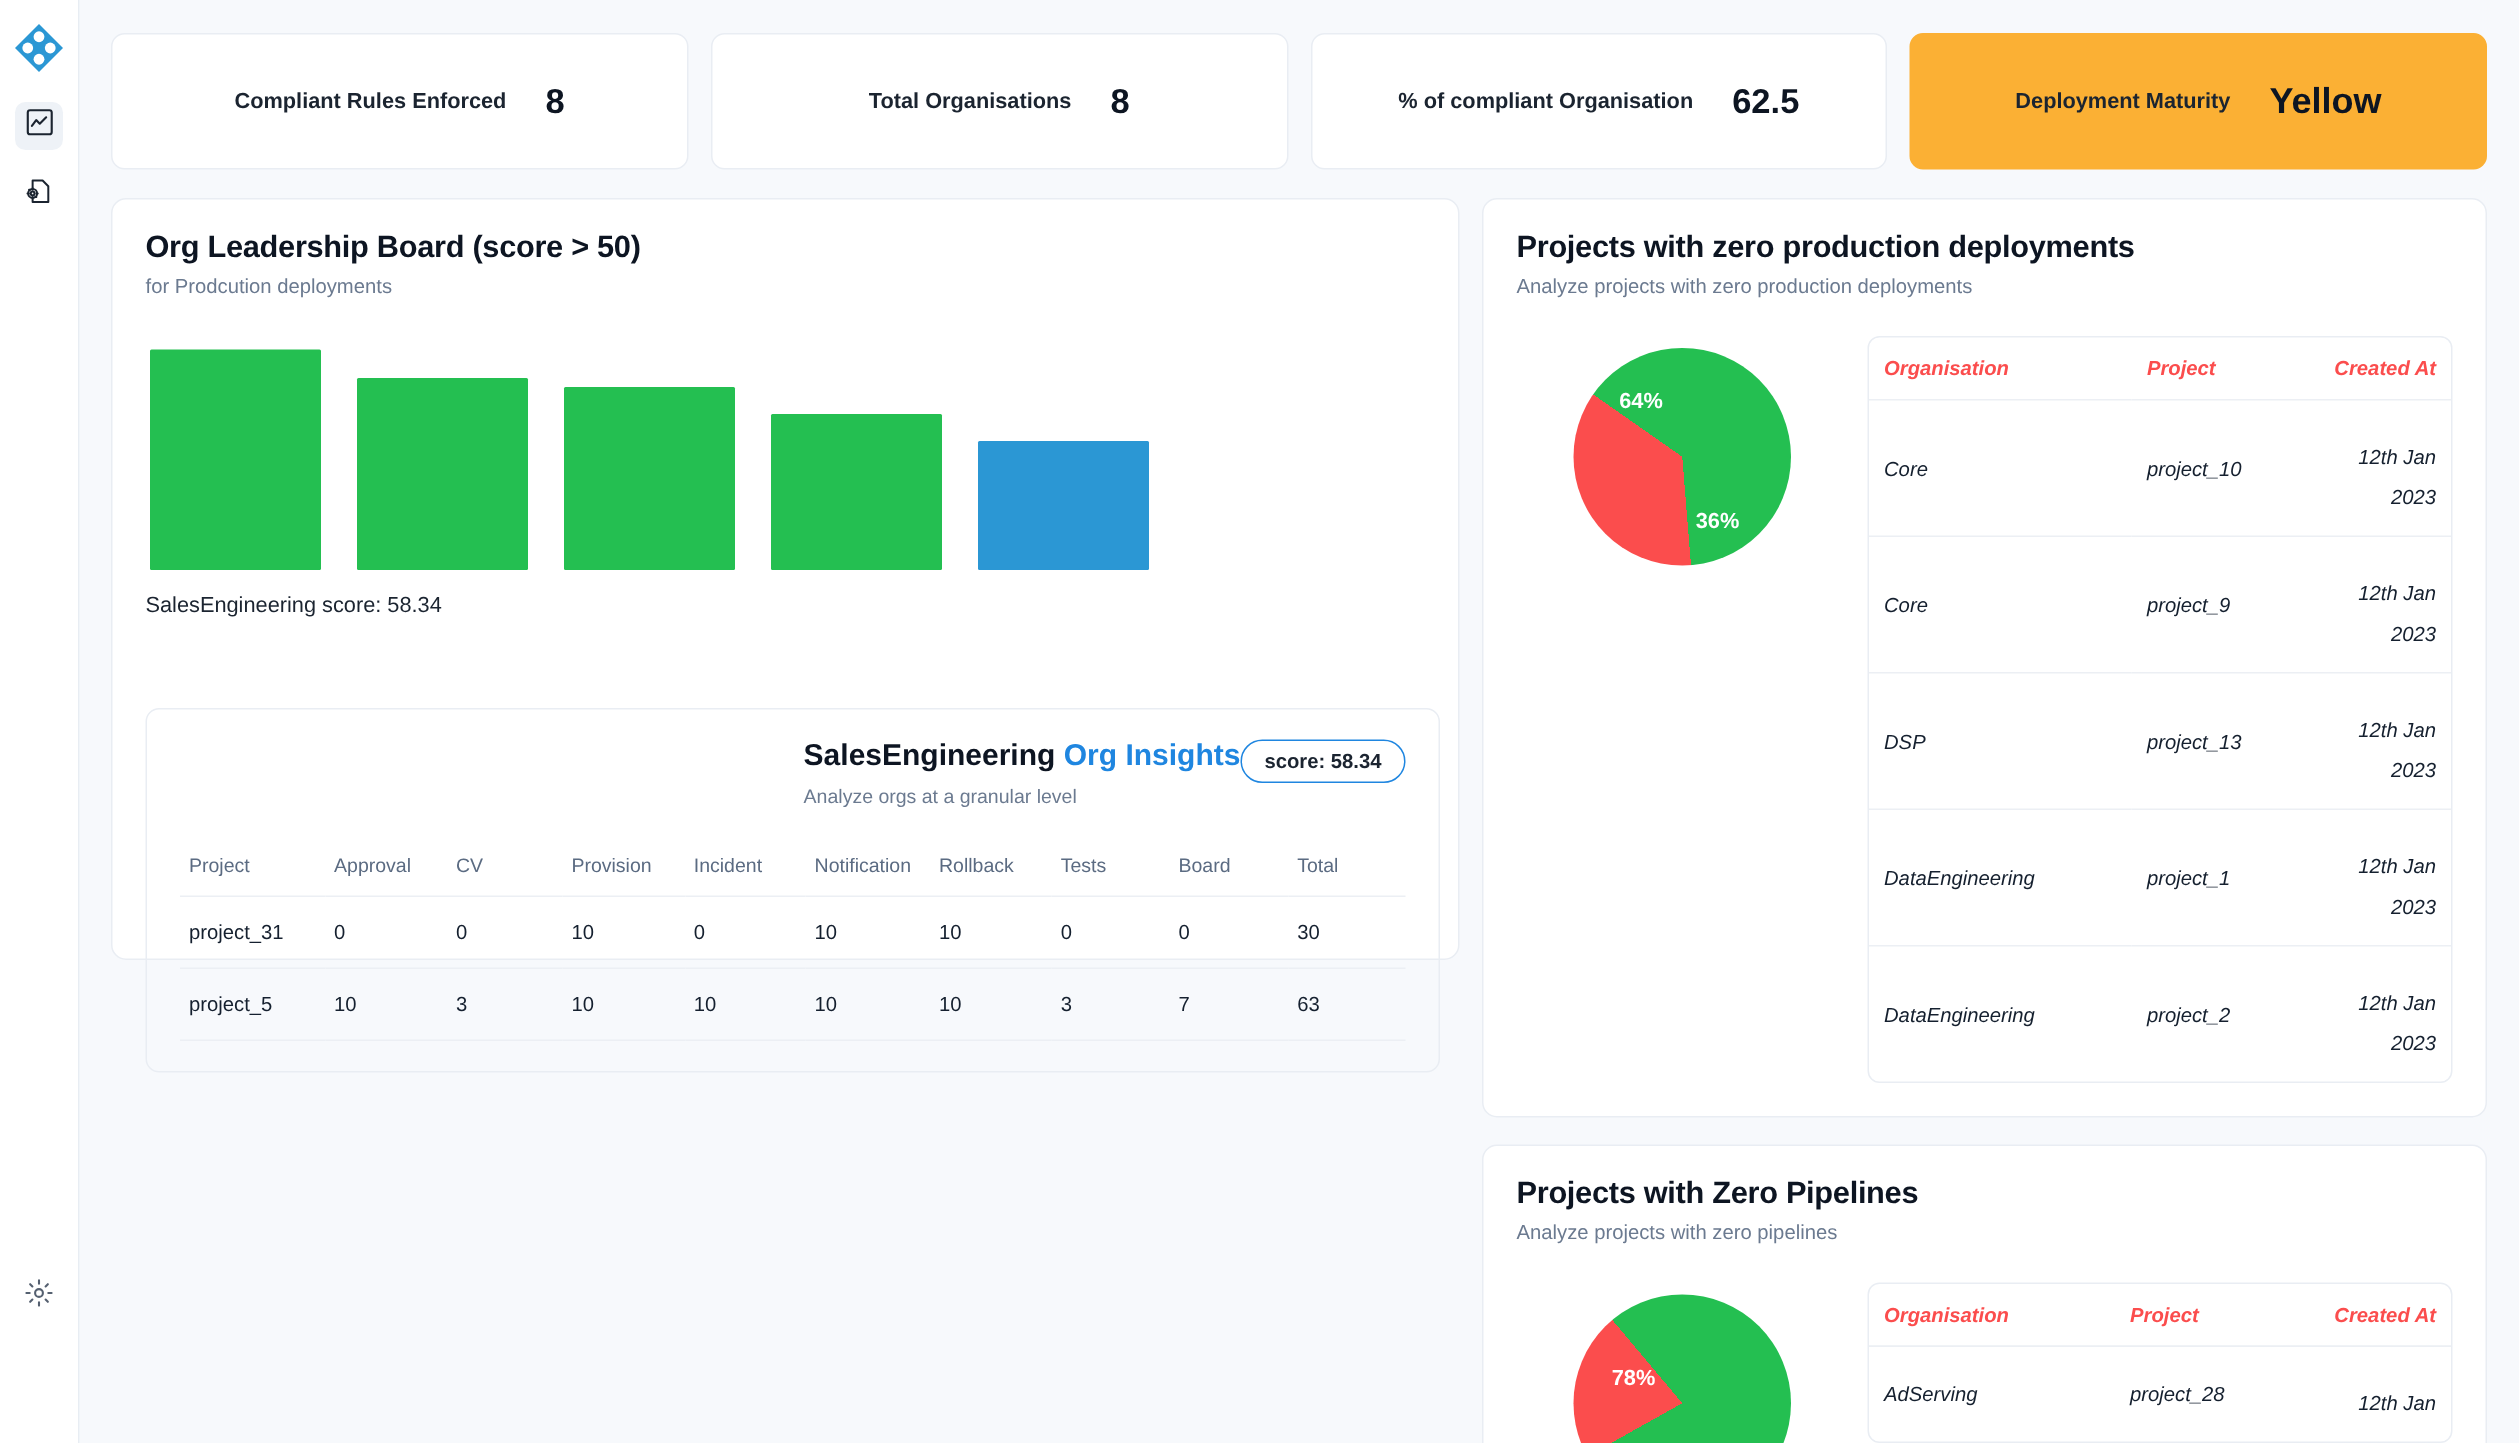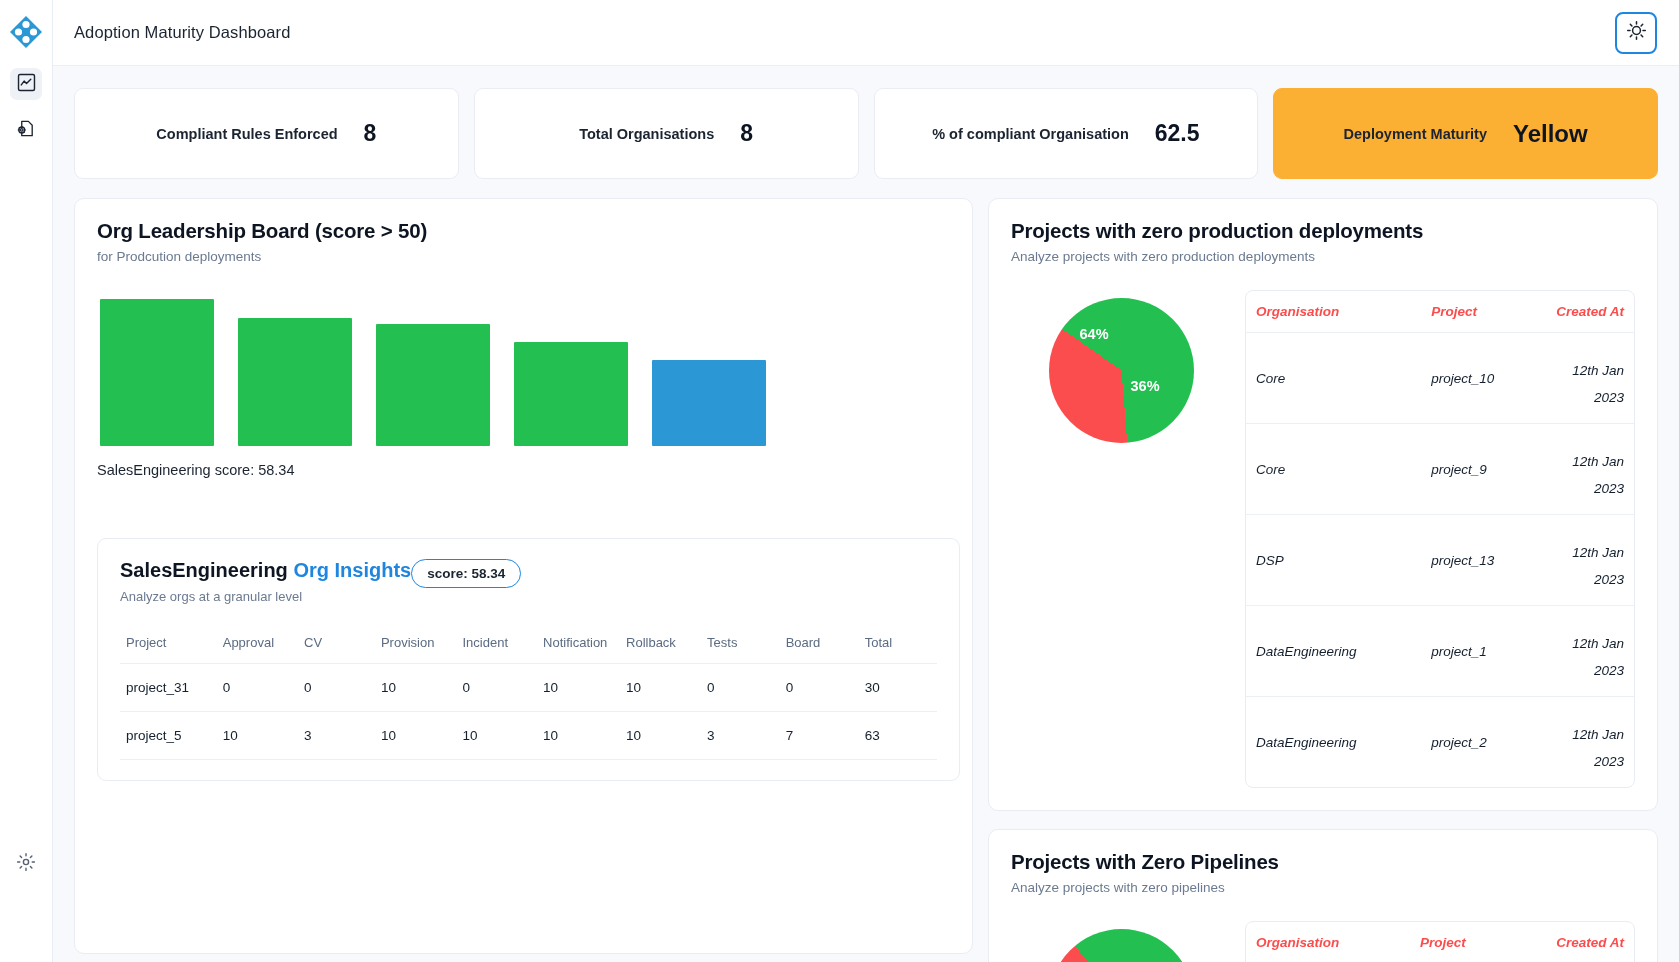--- a/index.html
+++ b/index.html
@@ -65,30 +65,30 @@
   .grid { display: flex; gap: 15px; align-items: flex-start; }
   .col-left { width: 899px; min-width: 899px; }
   .col-right { flex: 1; }
   .panel {
     background: #ffffff; border: 1px solid #e9edf3; border-radius: 10px;
   }
   .panel-title { font-size: 20.5px; font-weight: bold; color: #0d1522; letter-spacing: -.2px; }
   .panel-sub { font-size: 13.5px; color: #6b7a90; margin-top: 6px; }
 
   
-  .leader { padding: 20px 12px 22px 22px; height: 756px; }
+  .leader { padding: 20px 12px 22px 22px; height: 508px; }
   .bars { display: flex; align-items: flex-end; gap: 24px; height: 150px; margin-top: 32px; padding-left: 3px; }
   .bar { width: 114px; border-radius: 1px; }
   .bar-caption { font-size: 14.5px; color: #1b2430; margin-top: 16px; }
 
   .insights {
     margin-top: 60px; border: 1px solid #e9edf3; border-radius: 9px;
     padding: 20px 22px 20px 22px;
   }
-  .insights-head { display: flex; align-items: flex-start; justify-content: flex-start; }
+  .insights-head { display: flex; align-items: flex-start; justify-content: flex-end; }
   .insights-title { font-size: 20px; font-weight: bold; color: #0d1522; }
   .insights-title .blue { color: #1f86e0; }
   .score-pill {
     border: 1.5px solid #1f86e0; border-radius: 17px;
     padding: 6px 15px; font-size: 13.5px; font-weight: bold; color: #1b2430;
     background: #fff; white-space: nowrap; cursor: pointer;
   }
   .insights-sub { font-size: 13px; color: #6b7a90; margin-top: 7px; }
 
   table { border-collapse: collapse; width: 100%; }
@@ -171,31 +171,20 @@
         <svg width="20" height="20" viewBox="0 0 20 20" fill="none" stroke="#556070" stroke-width="1.4">
           <circle cx="10" cy="10" r="2.6"></circle>
           <path d="M10 1.6v2.2M10 16.2v2.2M1.6 10h2.2M16.2 10h2.2M4.1 4.1l1.5 1.5M14.4 14.4l1.5 1.5M15.9 4.1l-1.5 1.5M5.6 14.4l-1.5 1.5" stroke-linecap="round"></path>
         </svg>
       </span>
     </div>
   </div>
 
   <div class="main">
 
-    <div class="topbar">
-      <div class="topbar-title">Adoption Maturity Dashboard</div>
-      <div class="theme-toggle">
-        <span>
-          <svg width="21" height="21" viewBox="0 0 22 22" fill="none" stroke="#1b2430" stroke-width="1.6">
-            <circle cx="11" cy="11" r="4.1"></circle>
-            <path d="M11 1.8v2.4M11 17.8v2.4M1.8 11h2.4M17.8 11h2.4M4.5 4.5l1.7 1.7M15.8 15.8l1.7 1.7M17.5 4.5l-1.7 1.7M6.2 15.8l-1.7 1.7" stroke-linecap="round"></path>
-          </svg>
-        </span>
-      </div>
-    </div>
 
     <div class="content">
 
       <div class="kpi-row">
         <div class="kpi">
           <span class="kpi-label">Compliant Rules Enforced</span>
           <span class="kpi-value">8</span>
         </div>
         <div class="kpi">
           <span class="kpi-label">Total Organisations</span>
@@ -287,21 +276,21 @@
 
         <div class="col-right">
 
           <div class="panel rpanel">
             <div class="panel-title">Projects with zero production deployments</div>
             <div class="panel-sub">Analyze projects with zero production deployments</div>
             <div class="rbody">
               <div class="pie-wrap">
                 <div class="pie" id="pie-1" style="background: conic-gradient(from -55deg, rgb(36, 191, 81) 0deg, rgb(36, 191, 81) 230.4deg, rgb(251, 77, 77) 230.4deg, rgb(251, 77, 77) 360deg);">
                   <span class="pie-lbl" id="pie1-a" style="left: 31px; top: 28px;">64%</span>
-                  <span class="pie-lbl" id="pie1-b" style="left: 82px; top: 80px;">36%</span>
+                  <span class="pie-lbl" id="pie1-b" style="left: 82px; top: 108px;">36%</span>
                 </div>
               </div>
               <div class="rtable-wrap">
                 <table class="rtable">
                   <thead>
                       <tr id="zd-head">
                         <th>Organisation</th>
                         <th>Project</th>
                         <th class="c-date">Created At</th>
                       </tr>

